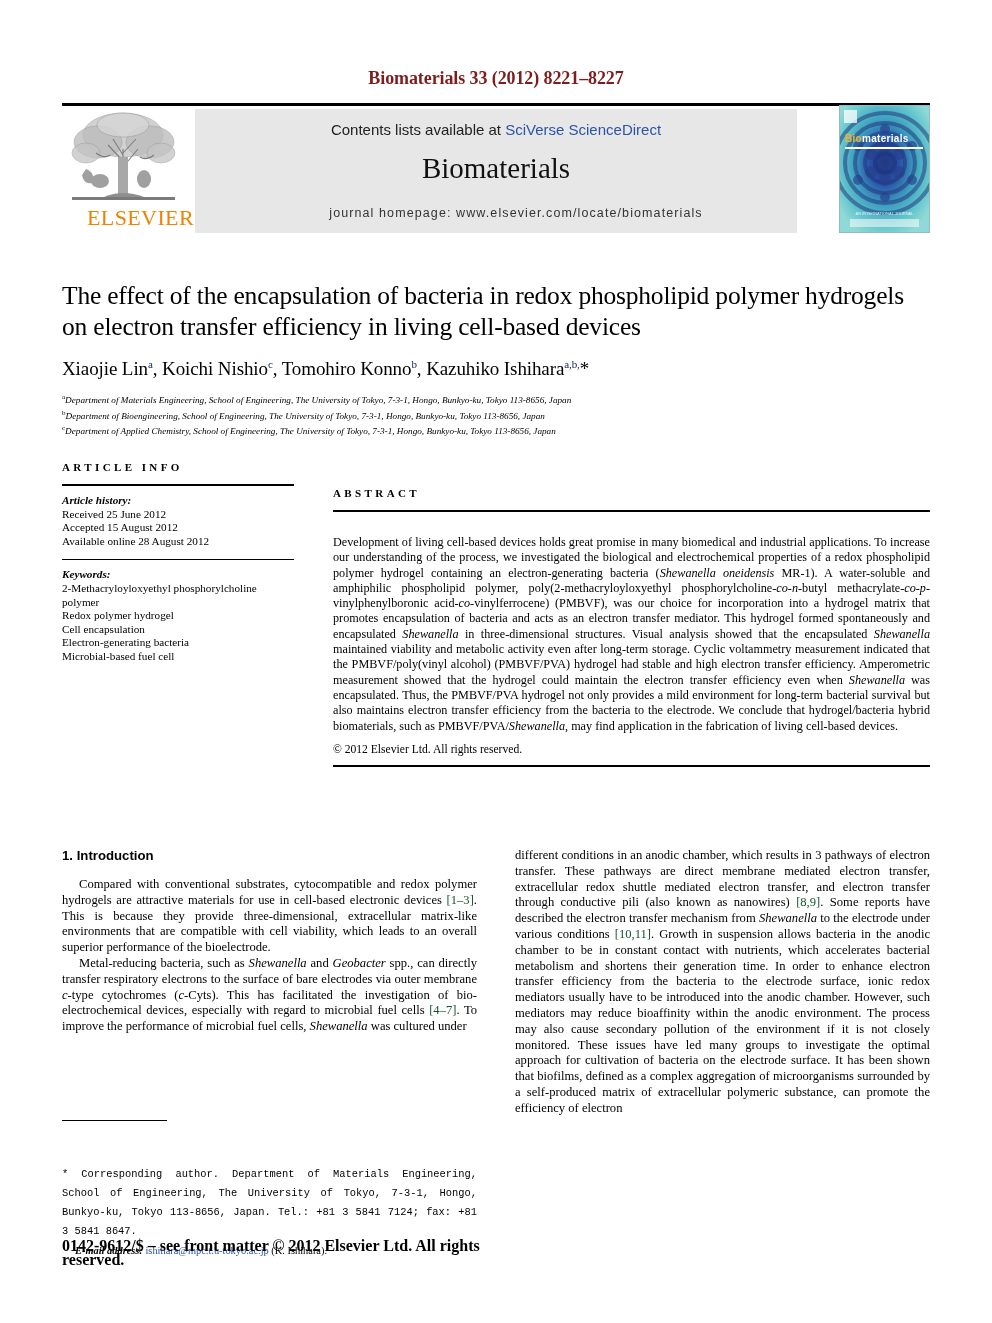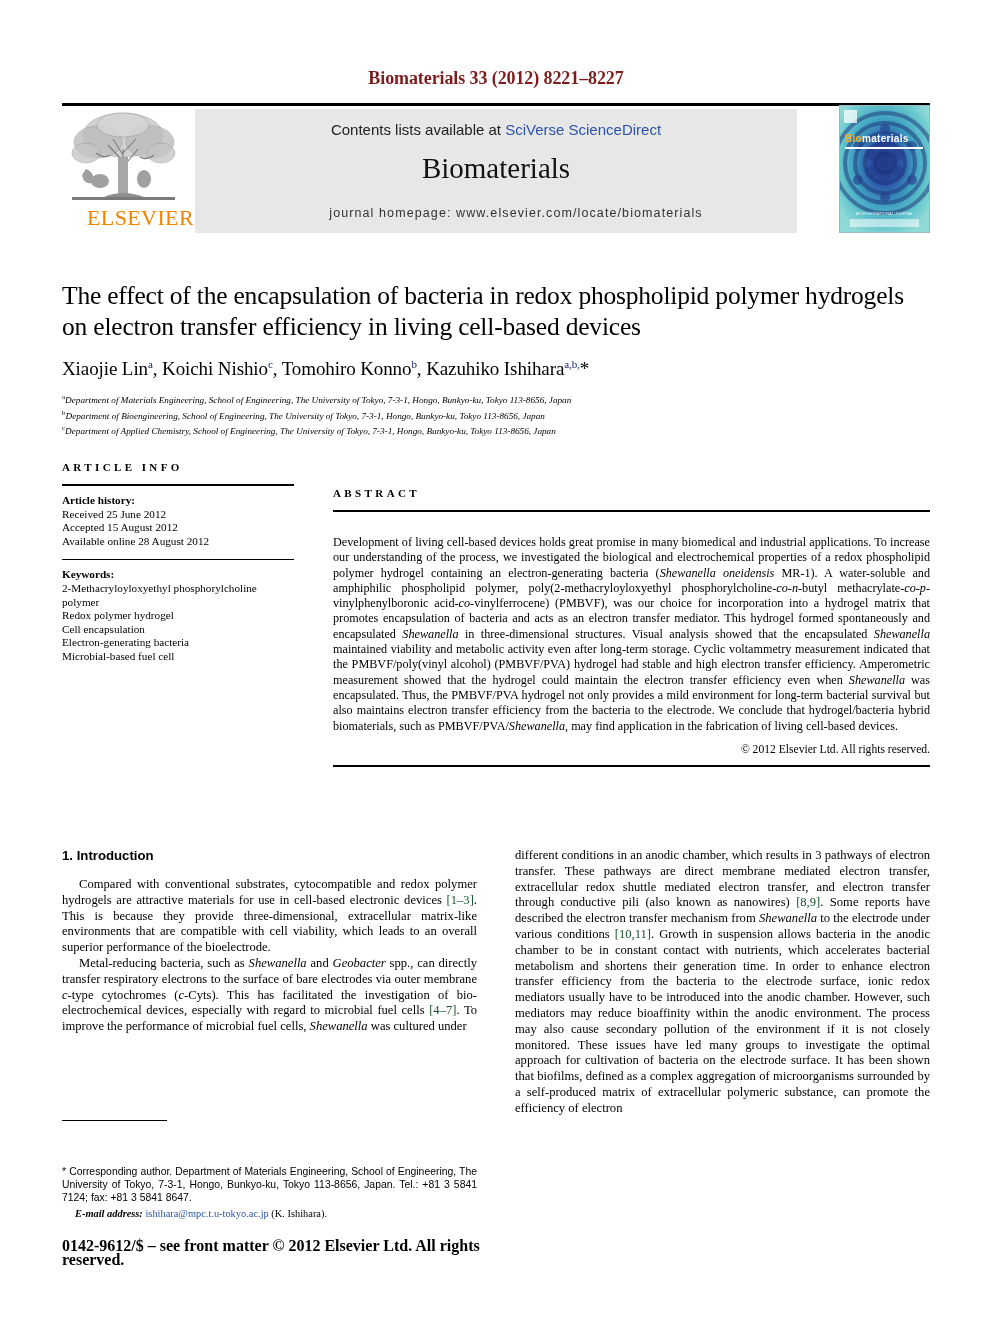--- a/index.html
+++ b/index.html
@@ -190,40 +190,40 @@
     top: 461px; left: 62px;
     width: 232px;
   }
   .info-col .rule-top { margin-top: 11px; height: 2px; background: #000; }
   .info-block {
     font-family: "Liberation Serif", serif;
     font-size: 11.2px;
     line-height: 13.6px;
     margin-top: 8px;
   }
-  .info-label { font-weight: bold; }
+  .info-label { font-style: italic; font-weight: bold; }
   .info-sep { margin-top: 11px; height: 1px; background: #000; }
 
   .abs-col {
     position: absolute;
     top: 487px; left: 333px;
     width: 597px;
   }
   .abs-col .rule-top { margin-top: 11px; height: 2px; background: #000; }
   .abstract-text {
     margin-top: 23px;
     font-family: "Liberation Serif", serif;
     font-size: 12.2px;
     line-height: 15.3px;
     text-align: justify;
     color: #000;
   }
   .copyright {
     margin-top: 9px;
-    text-align: right;
+    text-align: left;
     font-family: "Liberation Serif", serif;
     font-size: 11.6px;
   }
   .abs-bottom-rule {
     margin-top: 9px;
     height: 2px;
     background: #000;
   }
 
   
@@ -259,23 +259,23 @@
     position: absolute;
     left: 62px;
     top: 1120px;
     width: 415px;
   }
   .footnote-rule {
     width: 105px; height: 1px; background: #000;
     margin-bottom: 8px;
   }
   .footnote-text {
-    font-family: Liberation Sans, sans-serif;
+    font-family: Liberation Mono, monospace;
     font-size: 10.4px;
-    line-height: 13px;
+    line-height: 19px;
     text-align: justify;
     margin-top: 44px;
   }
   .footnote-email {
     margin-top: 4px;
     font-family: "Liberation Serif", serif;
     font-size: 10.4px;
     text-indent: 13px;
   }
   .footnote-email .lbl { font-style: italic; font-weight: bold; }

